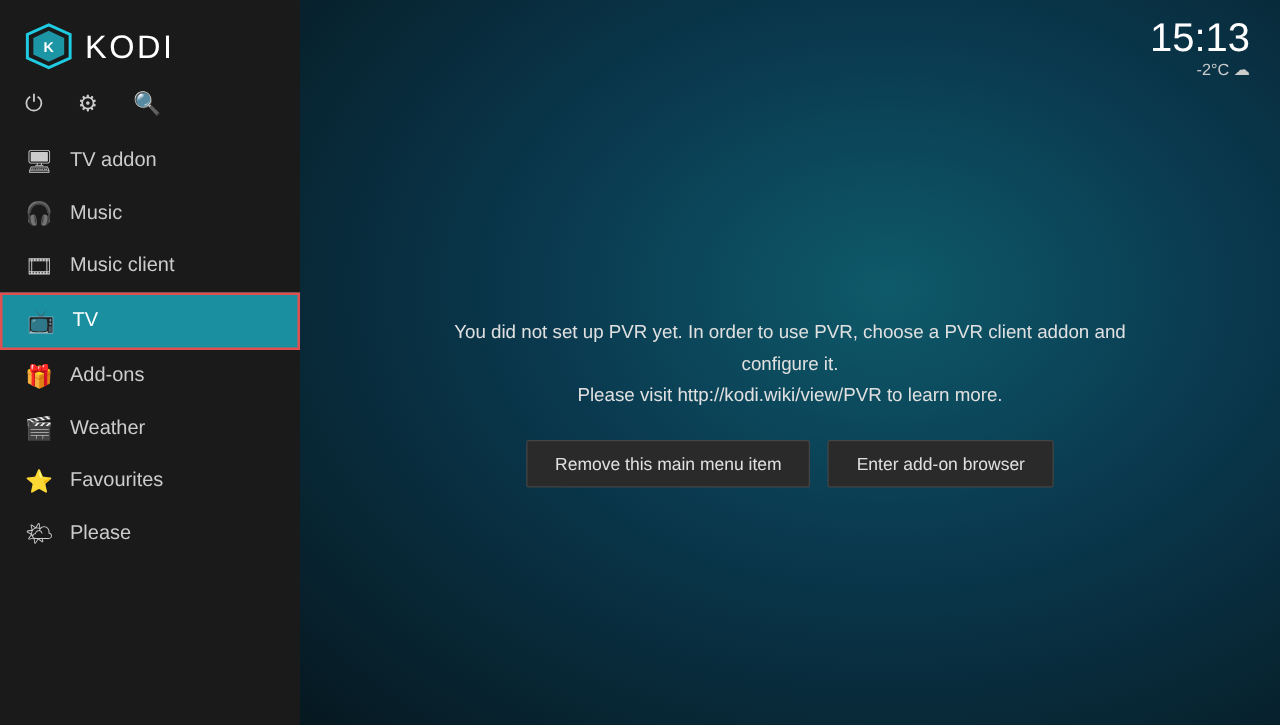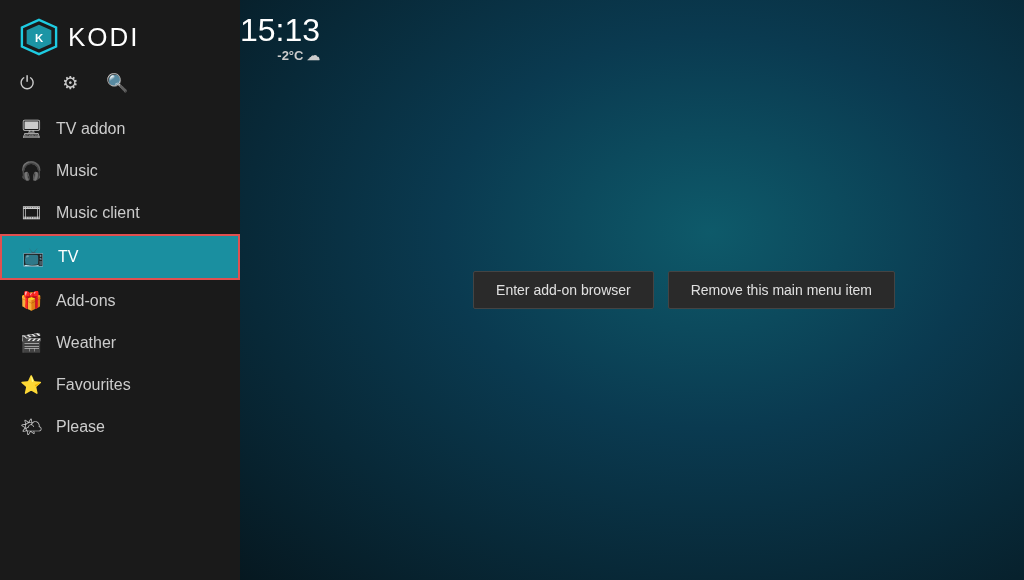--- a/index.html
+++ b/index.html
@@ -76,21 +76,21 @@
       text-align: center;
       flex-shrink: 0;
     }
 
     
     .main-content {
       flex: 1;
       height: 580px;
       background: radial-gradient(ellipse at 60% 40%, #0e5a6a 0%, #0a3a50 40%, #061820 100%);
       display: flex;
-      flex-direction: row;
+      flex-direction: column;
       position: relative;
     }
 
     .top-bar {
       display: flex;
       justify-content: flex-end;
       padding: 14px 24px 0 0;
     }
 
     .clock-area {
@@ -101,21 +101,20 @@
     .clock-time {
       font-size: 32px;
       font-weight: 300;
       line-height: 1;
     }
 
     .clock-info {
       font-size: 13px;
       color: #ccc;
       margin-top: 2px;
-      font-weight: bold;
     }
 
     .pvr-message {
       flex: 1;
       display: flex;
       flex-direction: column;
       align-items: center;
       justify-content: center;
       padding: 20px 60px;
       text-align: center;
@@ -202,18 +201,22 @@
 
 <div class="main-content">
   <div class="top-bar">
     <div class="clock-area">
       <div class="clock-time">15:13</div>
       <div class="clock-info">-2°C ☁</div>
     </div>
   </div>
 
   <div class="pvr-message">
+    <p class="pvr-text">
+      <span>You did not set up PVR yet. In order to use PVR, choose a PVR client addon and configure it.</span><br>
+      <span>Please visit http://kodi.wiki/view/PVR to learn more.</span>
+    </p>
     <div class="pvr-buttons">
+      <button class="pvr-btn">Remove this main menu item</button>
       <button class="pvr-btn">Enter add-on browser</button>
-      <button class="pvr-btn">Remove this main menu item</button>
     </div>
   </div>
 </div>
 
 </body></html>

